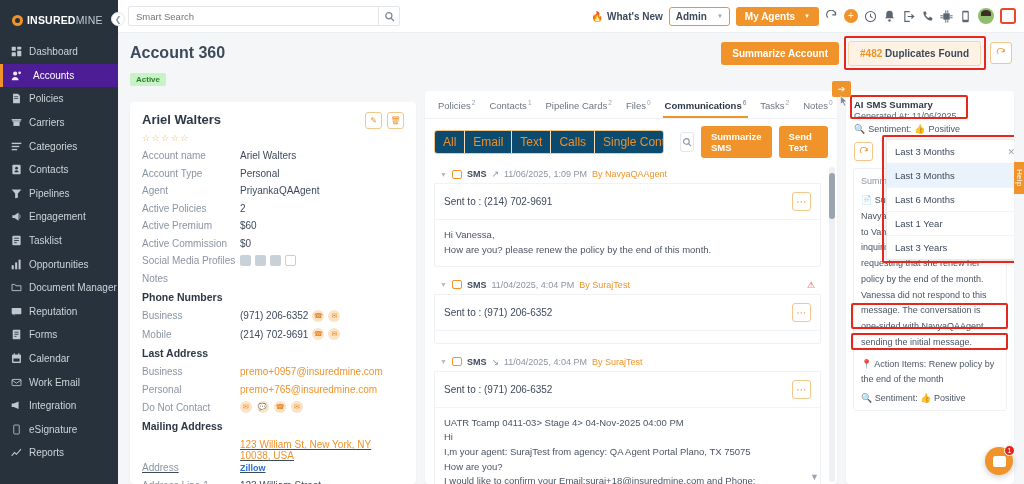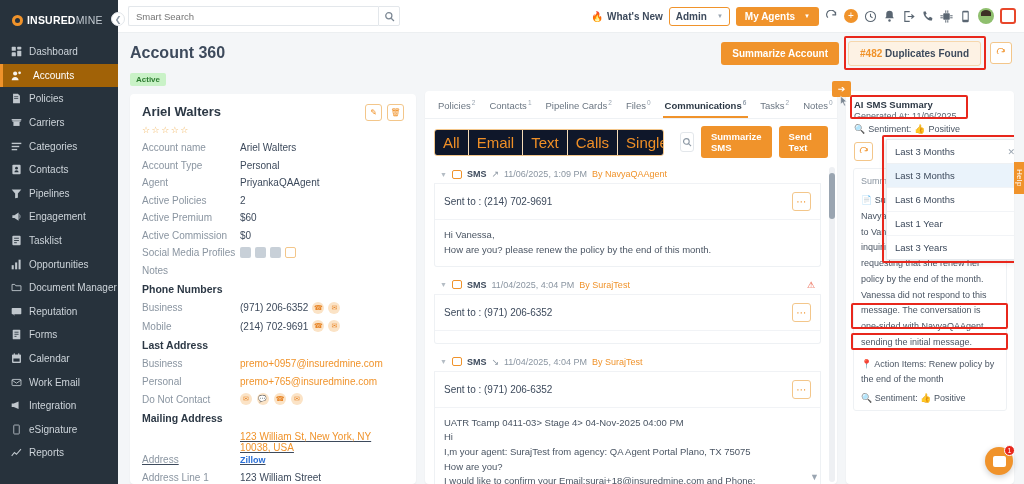--- a/index.html
+++ b/index.html
@@ -24,21 +24,21 @@
   }
   .brand-dot::after{content:"";position:absolute;inset:3px;border-radius:50%;background:#27323c;}
   .brand-txt { font-size:10.5px; font-weight:bold; letter-spacing:.2px; color:#fff; }
   .brand-txt i { font-style:normal; color:#c3cad1; font-weight:normal; }
   .nav { display:flex; flex-direction:column; }
   .nav-item {
     display:flex; align-items:center; gap:7px;
     padding:6.3px 0 6.3px 11px; color:#cdd4da; font-size:10px;
     position:relative; cursor:pointer;
   }
-  .nav-item.active { background:#a16207; color:#fff;gap:11px; }
+  .nav-item.active { background:#4c1d95; color:#fff;gap:11px; }
   .nav-item.active::before{
     content:""; position:absolute; left:0; top:0; bottom:0; width:3px; background:#f0932b;
   }
   .nav-ic { width:11px; height:11px; flex:none; display:block; opacity:.92; }
 
   
   .right { flex:1; display:flex; flex-direction:column; min-width:0; }
 
   
   .topbar {
@@ -108,21 +108,21 @@
     display:flex;align-items:center;justify-content:center;color:#f0932b;cursor:pointer;
   }
 
   
   .content { flex:1; display:flex; gap:9px; padding:0 10px 0 12px; min-height:0; }
 
   
   .left-col { width:286px; flex:none; display:flex; flex-direction:column; min-height:0;}
   .badge-active{
     background:#c9f2c7;color:#2e7d32;font-size:8px;font-weight:bold;border-radius:2px;
-    padding:2px 6px; align-self:flex-start; margin-bottom:8px;
+    padding:2px 6px; align-self:flex-start; margin-bottom:16px;
   }
   .card{ background:#fff; border-radius:4px; box-shadow:0 1px 2px rgba(0,0,0,.06); }
   .left-card{ flex:1; padding:10px 12px; overflow:hidden; min-height:0;}
   .name-row{ display:flex; align-items:flex-start; }
   .acct-name{ font-size:13px; font-weight:bold; color:#2c3845; }
   .name-actions{ margin-left:auto; display:flex; gap:5px; }
   .sm-btn{
     width:17px;height:17px;border:1px solid #f3c68a;border-radius:3px;background:#fff;
     display:flex;align-items:center;justify-content:center;color:#f0932b;font-size:8px;cursor:pointer;
   }
@@ -154,21 +154,21 @@
     white-space:nowrap;
   }
   .tab sup{ font-size:6.5px; color:#9aa5b1; margin-left:1px;}
   .tab.active{ color:#2c3845; font-weight:bold; }
   .tab.active::after{
     content:"";position:absolute;left:5px;right:5px;bottom:0;height:2px;background:#f0932b;
   }
   .filters{ display:flex; align-items:center; padding:7px 9px; flex:none; gap:0;}
   .fgroup{ display:flex; border:1px solid #f3c68a; border-radius:3px; overflow:hidden;}
   .fbtn{
-    padding:4px 8px; font-size:15px; color:#ef8f27; background:#0f172a;
+    padding:4px 8px; font-size:12px; color:#ef8f27; background:#0c4a6e;
     border-right:1px solid #f7ddb9; cursor:pointer; white-space:nowrap;
   }
   .fbtn:last-child{ border-right:none; }
   .filters-right{ margin-left:auto; display:flex; align-items:center; gap:7px;padding-left:16px;}
   .sq-search{
     width:20px;height:20px;border:1px solid #e3e7eb;border-radius:3px;background:#fff;
     display:flex;align-items:center;justify-content:center;color:#8b97a3;cursor:pointer;
   }
   .btn-o-sm{ background:#f0932b;color:#fff;border-radius:3px;padding:5px 10px;font-size:9.5px;font-weight:bold;cursor:pointer;}
 

